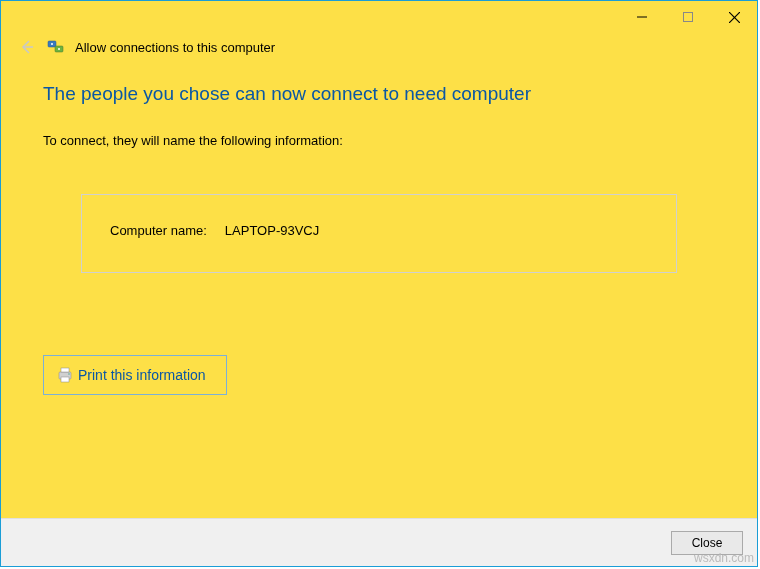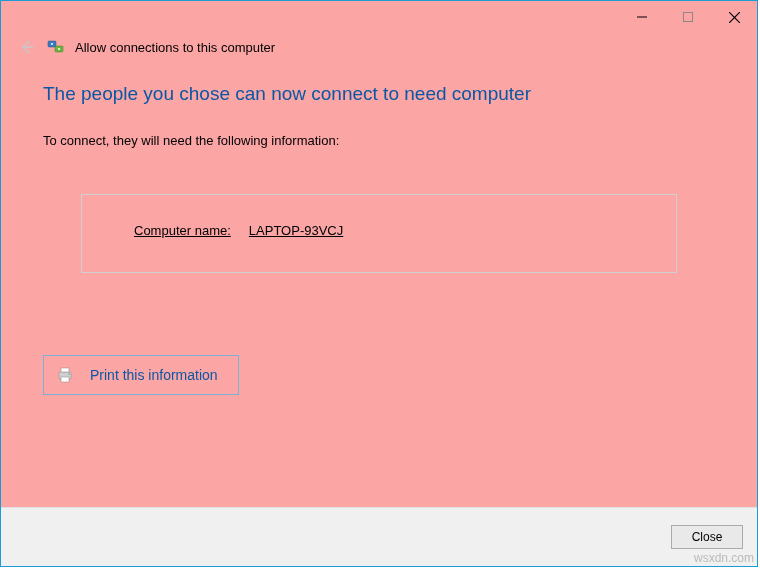--- a/index.html
+++ b/index.html
@@ -13,21 +13,21 @@
       width: 760px;
       height: 569px;
       position: relative;
       overflow: hidden;
     }
     .window {
       width: 758px;
       height: 567px;
       border: 1px solid #1a9dd7;
       position: relative;
-      background: #fca5a5;
+      background: #fde047;
       display: flex;
       flex-direction: column;
     }
     .titlebar {
       height: 32px;
       display: flex;
       justify-content: flex-end;
       align-items: flex-start;
       padding-top: 2px;
     }
@@ -78,53 +78,52 @@
       margin-bottom: 28px;
     }
     .sub-text {
       font-size: 13px;
       color: #000;
       margin-bottom: 46px;
     }
     .info-box {
       border: 1px solid #d0d0d0;
       margin: 0 38px 0 38px;
-      padding: 28px 24px 34px 52px;
-      text-decoration: underline;
+      padding: 28px 24px 34px 28px;
     }
     .info-row {
       display: flex;
       font-size: 13px;
       color: #000;
     }
     .info-label {
       margin-right: 18px;
     }
     .print-box {
       margin-top: 82px;
       border: 1px solid #7bb0d8;
       display: inline-flex;
       align-items: center;
       padding: 10px 20px 10px 12px;
-      gap: 16px;
+      gap: 4px;
       cursor: pointer;
     }
     .print-icon {
       width: 18px;
       height: 18px;
       display: flex;
       align-items: center;
       justify-content: center;
     }
     .print-text {
       color: #0a57a4;
       font-size: 14px;
     }
     .footer {
-      height: 59px;
+      height: 48px;
       background: #f0f0f0;
       border-top: 1px solid #e0e0e0;
       display: flex;
       justify-content: flex-end;
       align-items: center;
       padding-right: 14px;
     }
     .close-btn {
       min-width: 72px;
       height: 24px;
@@ -185,21 +184,21 @@
         <rect x="8" y="8" width="8" height="6" rx="1" fill="#6db33f" stroke="#4a7a2a" stroke-width="0.5"></rect>
         <circle cx="5" cy="6" r="1" fill="#fff"></circle>
         <circle cx="12" cy="11" r="1" fill="#fff"></circle>
       </svg>
     </div>
     <div class="header-title">Allow connections to this computer</div>
   </div>
 
   <div class="content">
     <h1 class="main-heading">The people you chose can now connect to need computer</h1>
-    <p class="sub-text">To connect, they will need the following information:</p>
+    <p class="sub-text">To connect, they will name the following information:</p>
 
     <div class="info-box">
       <div class="info-row">
         <span class="info-label">Computer name:</span>
         <span>LAPTOP-93VCJ</span>
       </div>
     </div>
 
     <div class="print-box">
       <div class="print-icon">

